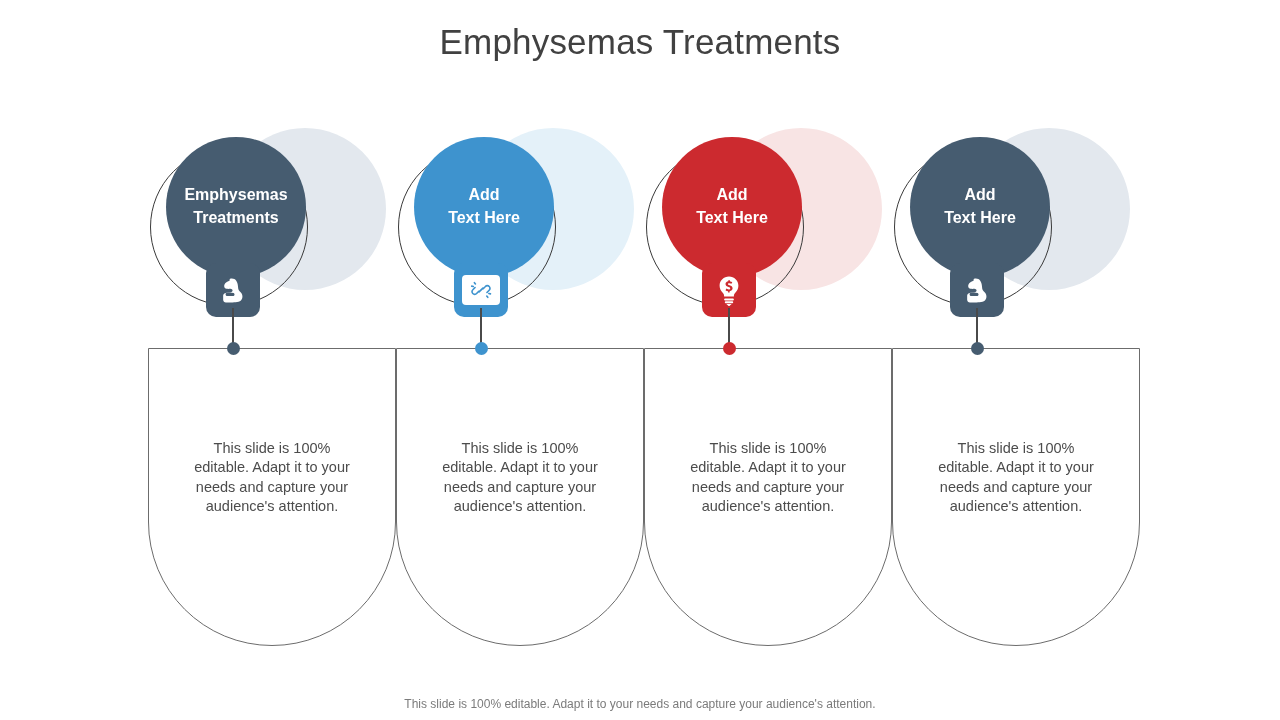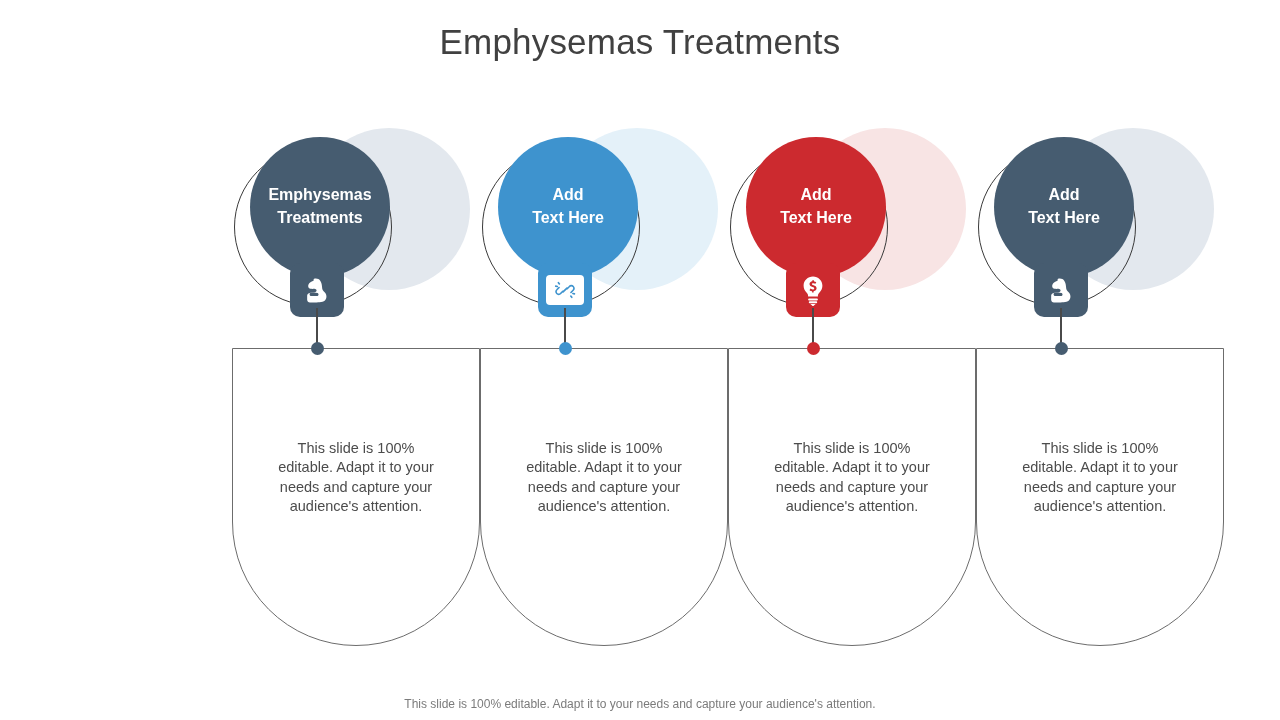--- a/index.html
+++ b/index.html
@@ -30,21 +30,21 @@
   }
 
   
   .columns {
     position: absolute;
     top: 120px;
     left: 60px;
     width: 1160px;
     height: 540px;
     display: flex;
-    justify-content: flex-end;
+    justify-content: center;
   }
   .column {
     position: relative;
     width: 248px;
     height: 540px;
   }
 
   
   .circle-zone {
     position: relative;

